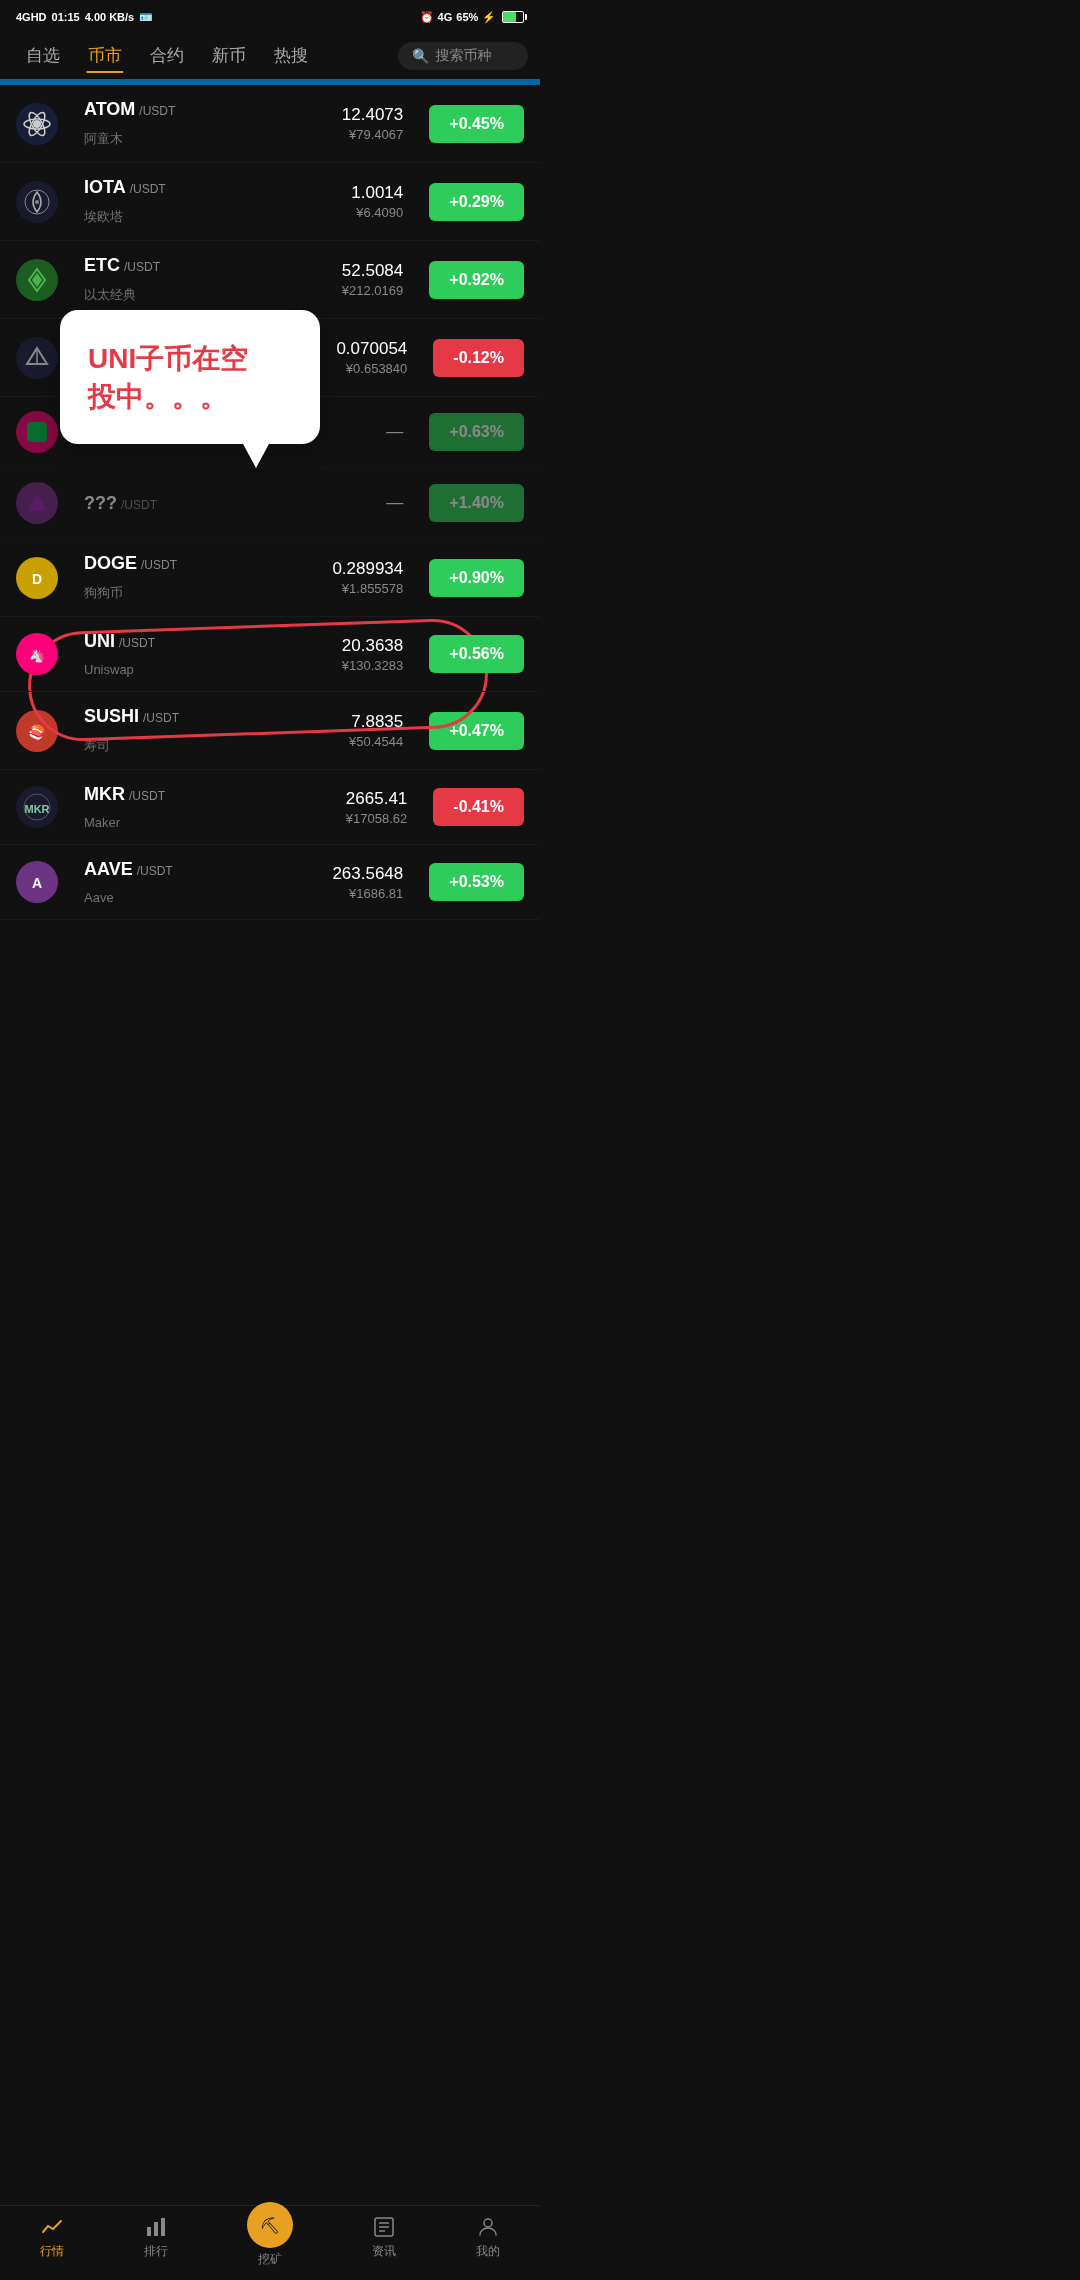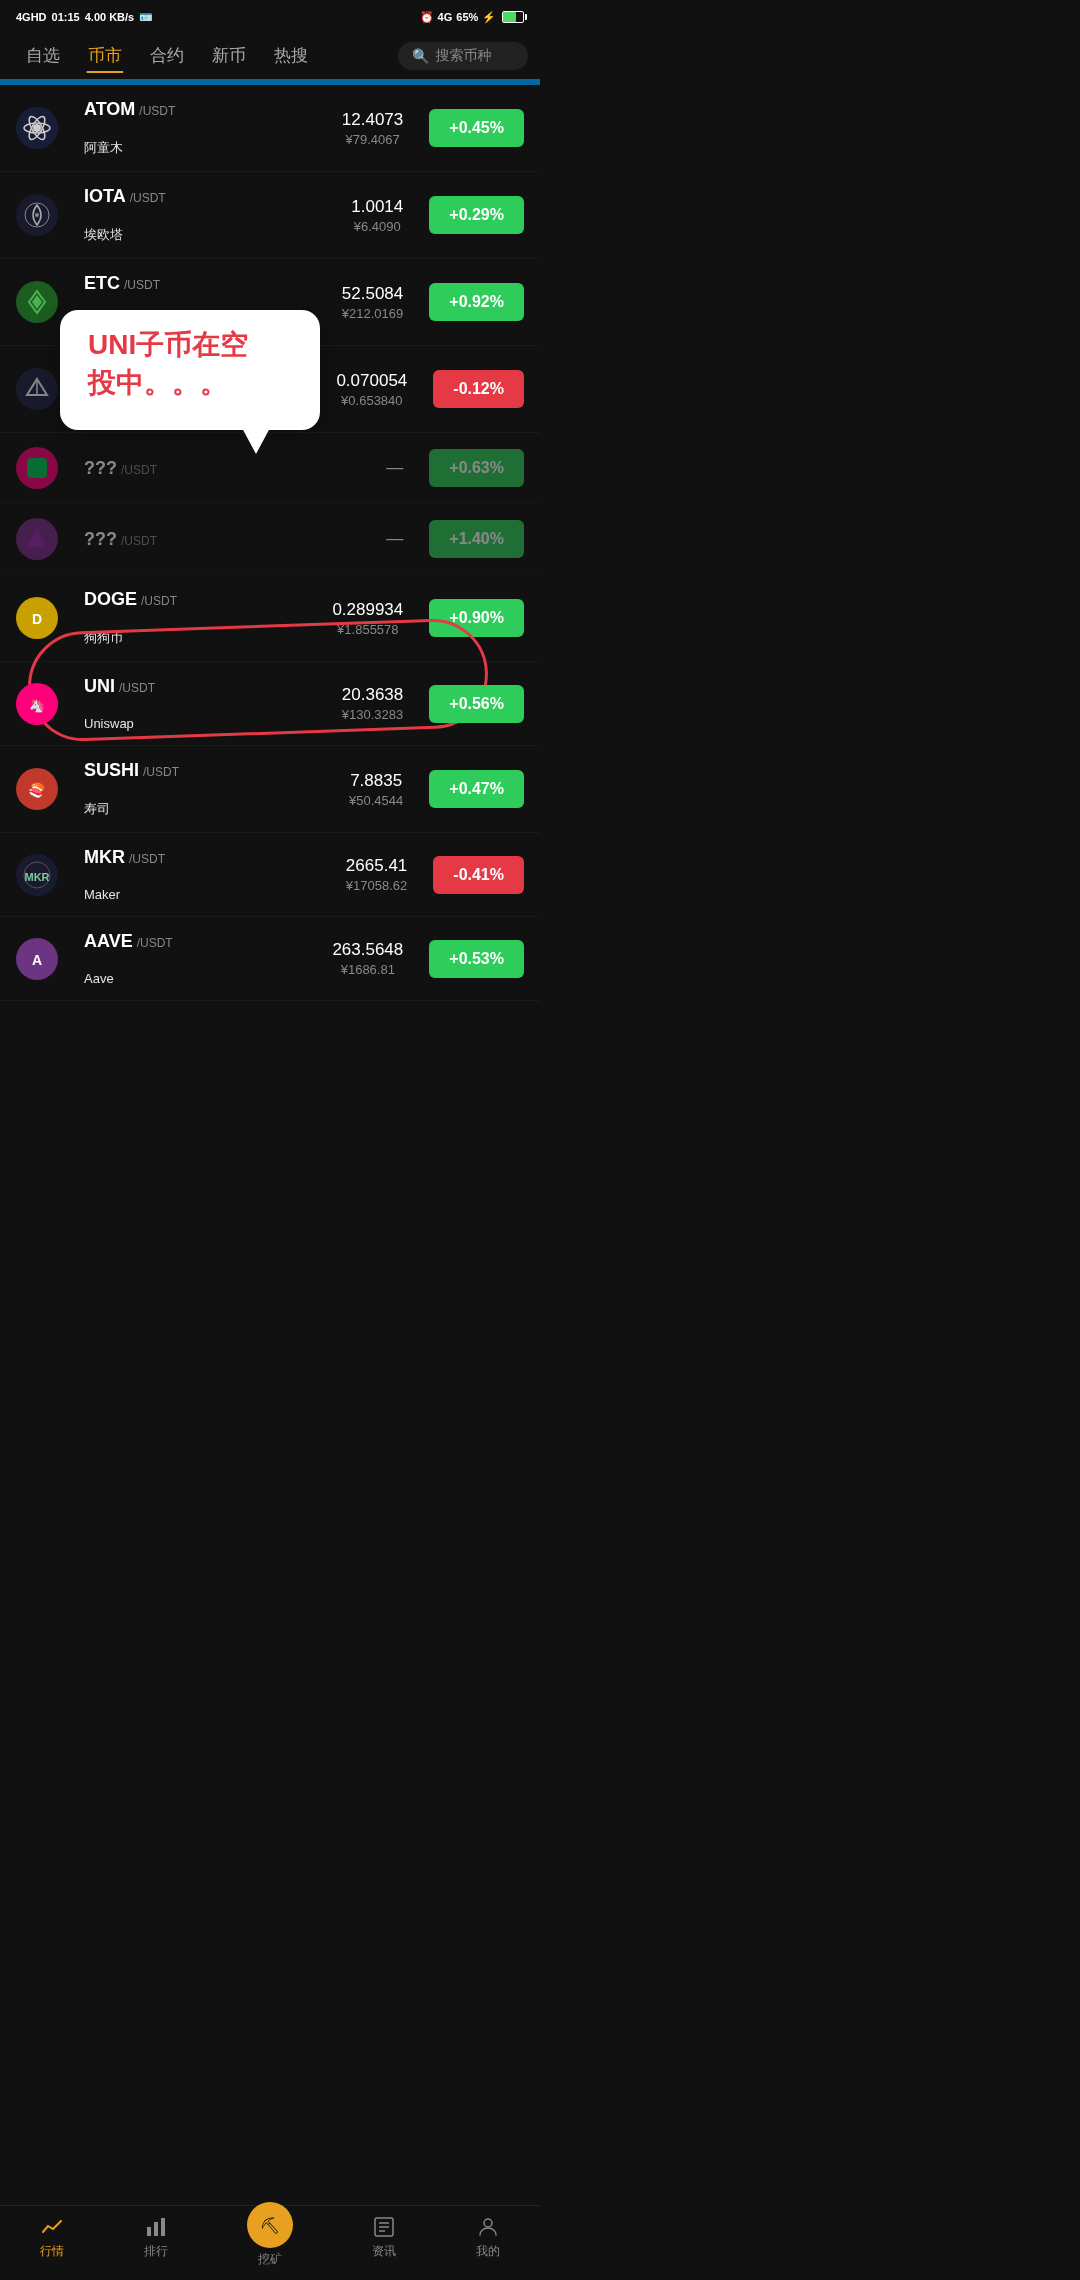--- a/index.html
+++ b/index.html
@@ -105,22 +105,22 @@
       border-radius: 50%;
       display: flex; align-items: center; justify-content: center;
       font-size: 20px;
       flex-shrink: 0;
       overflow: hidden;
     }
     .coin-info { flex: 1; }
     .coin-name-row { display: flex; align-items: baseline; gap: 4px; }
     .coin-symbol { font-size: 18px; font-weight: 600; color: #fff; }
     .coin-pair { font-size: 12px; color: #888; }
-    .coin-cname { font-size: 13px; color: #e5e5e5; margin-top: 19px; }
-    .coin-price { text-align: center; flex-shrink: 0; }
+    .coin-cname { font-size: 13px; color: #737373; margin-top: 10px; }
+    .coin-price { text-align: right; flex-shrink: 0; }
     .price-usd { font-size: 17px; font-weight: 500; color: #fff; }
     .price-cny { font-size: 13px; color: #888; margin-top: 2px; }
     .change-badge {
       min-width: 82px;
       padding: 10px 20px;
       border-radius: 6px;
       text-align: center;
       font-size: 16px;
       font-weight: 600;
       flex-shrink: 0;
@@ -128,21 +128,21 @@
     .change-up { background: #2ecc5a; color: #fff; }
     .change-down { background: #e63946; color: #fff; }
 
     
     .tooltip-bubble {
       position: absolute;
       left: 60px;
       top: 310px;
       background: #fff;
       border-radius: 18px;
-      padding: 16px 28px 28px;
+      padding: 30px 28px 28px;
       width: 260px;
       z-index: 10;
       box-shadow: 0 4px 24px rgba(0,0,0,0.3);
     }
     .tooltip-bubble::after {
       content: '';
       position: absolute;
       bottom: -24px;
       right: 50px;
       border-left: 14px solid transparent;

